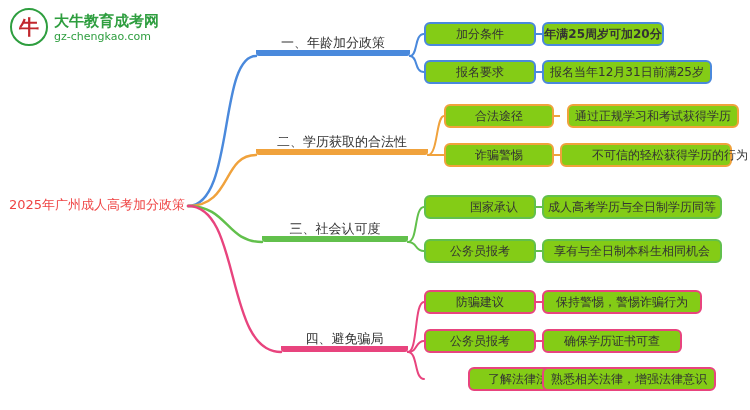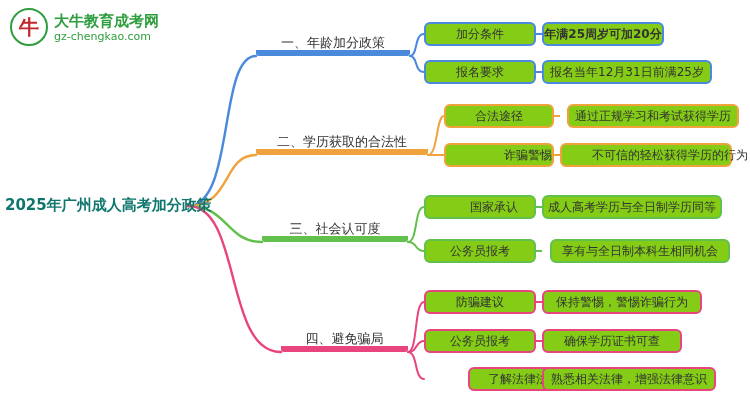--- a/index.html
+++ b/index.html
@@ -7,21 +7,21 @@
   body {
     position:relative;
     background:#ffffff;
     font-family:"DejaVu Sans","Liberation Sans",sans-serif;
     overflow:hidden;
     color:#333;
   }
   svg.links { position:absolute; left:0; top:0; z-index:1; }
   .root {
     position:absolute; left:5px; top:196px; width:184px;
-    font-size:15px; font-weight:bold; color:#0f766e;
+    font-size:13px; font-weight:normal; color:#ef4444;
     white-space:nowrap; text-align:center; z-index:2;
   }
   .branch-label {
     position:absolute; height:24px; line-height:21px;
     border-bottom:6px solid #ef4444; border-radius:0 0 3px 3px;
     text-align:center; font-size:13px; font-weight:normal;
     white-space:nowrap; z-index:2; background:transparent;
   }
   .node {
     position:absolute; height:24px; line-height:20px;
@@ -87,28 +87,28 @@
 
 <div class="branch-label" style="left: 256px; top: 32px; width: 154px; border-bottom-color: rgb(74, 137, 220);">一、年龄加分政策</div>
 <div class="node" style="left: 424px; top: 22px; width: 112px; border-color: rgb(74, 137, 220);">加分条件</div>
 <div class="node" style="left: 542px; top: 22px; width: 122px; border-color: rgb(74, 137, 220); font-weight: bold;">年满25周岁可加20分</div>
 <div class="node" style="left: 424px; top: 60px; width: 112px; border-color: rgb(74, 137, 220);">报名要求</div>
 <div class="node" style="left: 542px; top: 60px; width: 170px; border-color: rgb(74, 137, 220);">报名当年12月31日前满25岁</div>
 
 <div class="branch-label" style="left: 256px; top: 131px; width: 172px; border-bottom-color: rgb(240, 162, 60);">二、学历获取的合法性</div>
 <div class="node" style="left: 444px; top: 104px; width: 110px; border-color: rgb(240, 162, 60);">合法途径</div>
 <div class="node" style="left: 560px; top: 104px; width: 172px; border-color: rgb(240, 162, 60); margin-left: 7px;">通过正规学习和考试获得学历</div>
-<div class="node" style="left: 444px; top: 143px; width: 110px; border-color: rgb(240, 162, 60); text-align: right;">诈骗警惕</div>
+<div class="node" style="left: 444px; top: 143px; width: 110px; border-color: rgb(240, 162, 60);">诈骗警惕</div>
 <div class="node" style="left: 560px; top: 143px; width: 172px; border-color: rgb(240, 162, 60); padding-left: 30px;">不可信的轻松获得学历的行为</div>
 
 <div class="branch-label" style="left: 262px; top: 218px; width: 146px; border-bottom-color: rgb(98, 192, 76);">三、社会认可度</div>
 <div class="node" style="left: 424px; top: 195px; width: 112px; border-color: rgb(98, 192, 76); padding-left: 28px;">国家承认</div>
 <div class="node" style="left: 542px; top: 195px; width: 180px; border-color: rgb(98, 192, 76);">成人高考学历与全日制学历同等</div>
 <div class="node" style="left: 424px; top: 239px; width: 112px; border-color: rgb(98, 192, 76);">公务员报考</div>
-<div class="node" style="left: 542px; top: 239px; width: 180px; border-color: rgb(98, 192, 76); margin-left: 8px;">享有与全日制本科生相同机会</div>
+<div class="node" style="left: 542px; top: 239px; width: 180px; border-color: rgb(98, 192, 76);">享有与全日制本科生相同机会</div>
 
 <div class="branch-label" style="left: 281px; top: 328px; width: 127px; border-bottom-color: rgb(232, 68, 126);">四、避免骗局</div>
 <div class="node" style="left: 424px; top: 290px; width: 112px; border-color: rgb(232, 68, 126);">防骗建议</div>
 <div class="node" style="left: 542px; top: 290px; width: 160px; border-color: rgb(232, 68, 126);">保持警惕，警惕诈骗行为</div>
 <div class="node" style="left: 424px; top: 329px; width: 112px; border-color: rgb(232, 68, 126);">公务员报考</div>
 <div class="node" style="left: 542px; top: 329px; width: 140px; border-color: rgb(232, 68, 126);">确保学历证书可查</div>
 <div class="node" style="left: 424px; top: 367px; width: 112px; border-color: rgb(232, 68, 126); margin-left: 44px;">了解法律法规</div>
 <div class="node" style="left: 542px; top: 367px; width: 174px; border-color: rgb(232, 68, 126);">熟悉相关法律，增强法律意识</div>
 
 </body></html>

